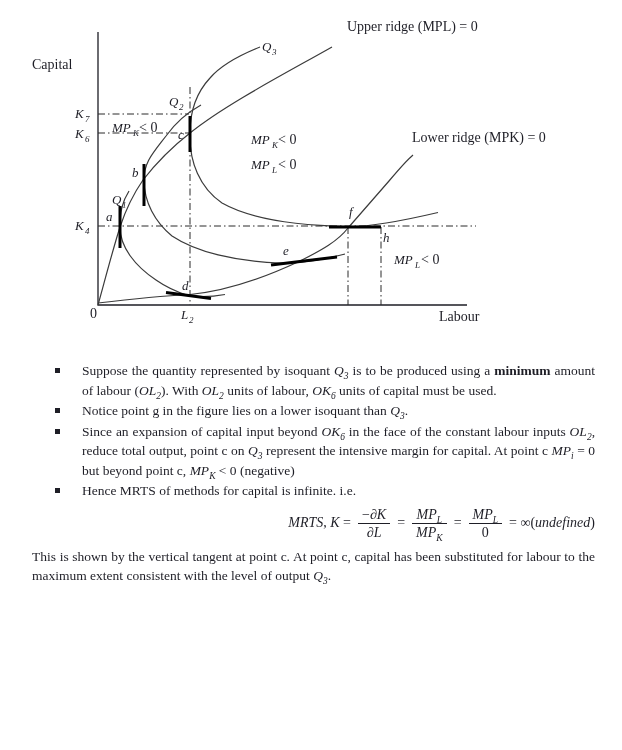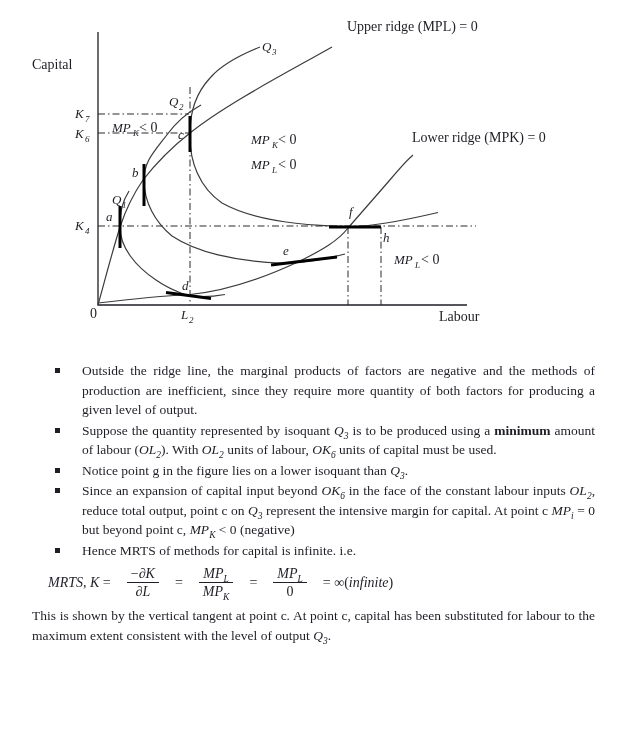--- a/index.html
+++ b/index.html
@@ -19,22 +19,22 @@
     text-align:justify;
   }
   .bullet{position:relative;padding-left:50px;margin:0 0 1px 0;}
   .sq{
     position:absolute;left:23px;top:7px;width:5px;height:5px;background:#1e1e26;
   }
   i{font-style:italic;}
   sub{font-size:9.5px;line-height:0;}
   b{font-weight:bold;margin-top:8px;}
   .formula{
-    display:flex;align-items:center;gap:16px;
-    font-size:14px;margin:5px 0 6px 16px;text-align:left;
+    display:flex;align-items:center;gap:7px;
+    font-size:14px;margin:5px 0 6px 16px;text-align:left;justify-content:flex-end;
   }
   .frac{display:inline-flex;flex-direction:column;text-align:center;line-height:17px;}
   .frac .num{border-bottom:1.2px solid #1e1e26;padding:0 4px;}
   .frac .den{padding:0 4px;}
   .para{margin:1px 0 16px 0;}
 </style>
 </head>
 <body>
 
 <div class="page">
@@ -120,24 +120,20 @@
         <text class="math" x="394" y="264">MP</text>
         <text class="mathsub" x="415" y="268">L</text>
         <text class="lbl" x="421" y="264"> &lt; 0</text>
       </g>
     </svg>
   </div>
 
   <div class="content">
     <div class="bullet">
       <span class="sq"></span>
-      <span>Outside the ridge line, the marginal products of factors are negative and the methods of production are inefficient, since they require more quantity of both factors for producing a given level of output.</span>
-    </div>
-    <div class="bullet">
-      <span class="sq"></span>
       <span>Suppose the quantity represented by isoquant <i>Q</i><sub><i>3</i></sub> is to be produced using a <b>minimum</b> amount of labour (<i>OL</i><sub><i>2</i></sub>). With <i>OL</i><sub><i>2</i></sub> units of labour, <i>OK</i><sub><i>6</i></sub> units of capital must be used.</span>
     </div>
     <div class="bullet">
       <span class="sq"></span>
     </div>
     <div class="bullet">
       <span class="sq"></span>
       <span>Notice point g in the figure lies on a lower isoquant than <i>Q</i><sub><i>3</i></sub>.</span>
     </div>
     <div class="bullet">
@@ -158,20 +154,20 @@
       <span>=</span>
       <span class="frac">
         <span class="num"><i>MP</i><sub><i>L</i></sub></span>
         <span class="den"><i>MP</i><sub><i>K</i></sub></span>
       </span>
       <span>=</span>
       <span class="frac">
         <span class="num"><i>MP</i><sub><i>L</i></sub></span>
         <span class="den">0</span>
       </span>
-      <span>= ∞(<i>infinite</i>)</span>
+      <span>= ∞(<i>undefined</i>)</span>
     </div>
 
     <div class="para">This is shown by the vertical tangent at point c. At point c, capital has been substituted for labour to the maximum extent consistent with the level of output <i>Q</i><sub><i>3</i></sub>.</div>
 
   </div>
 
 </div>
 
 </body></html>

